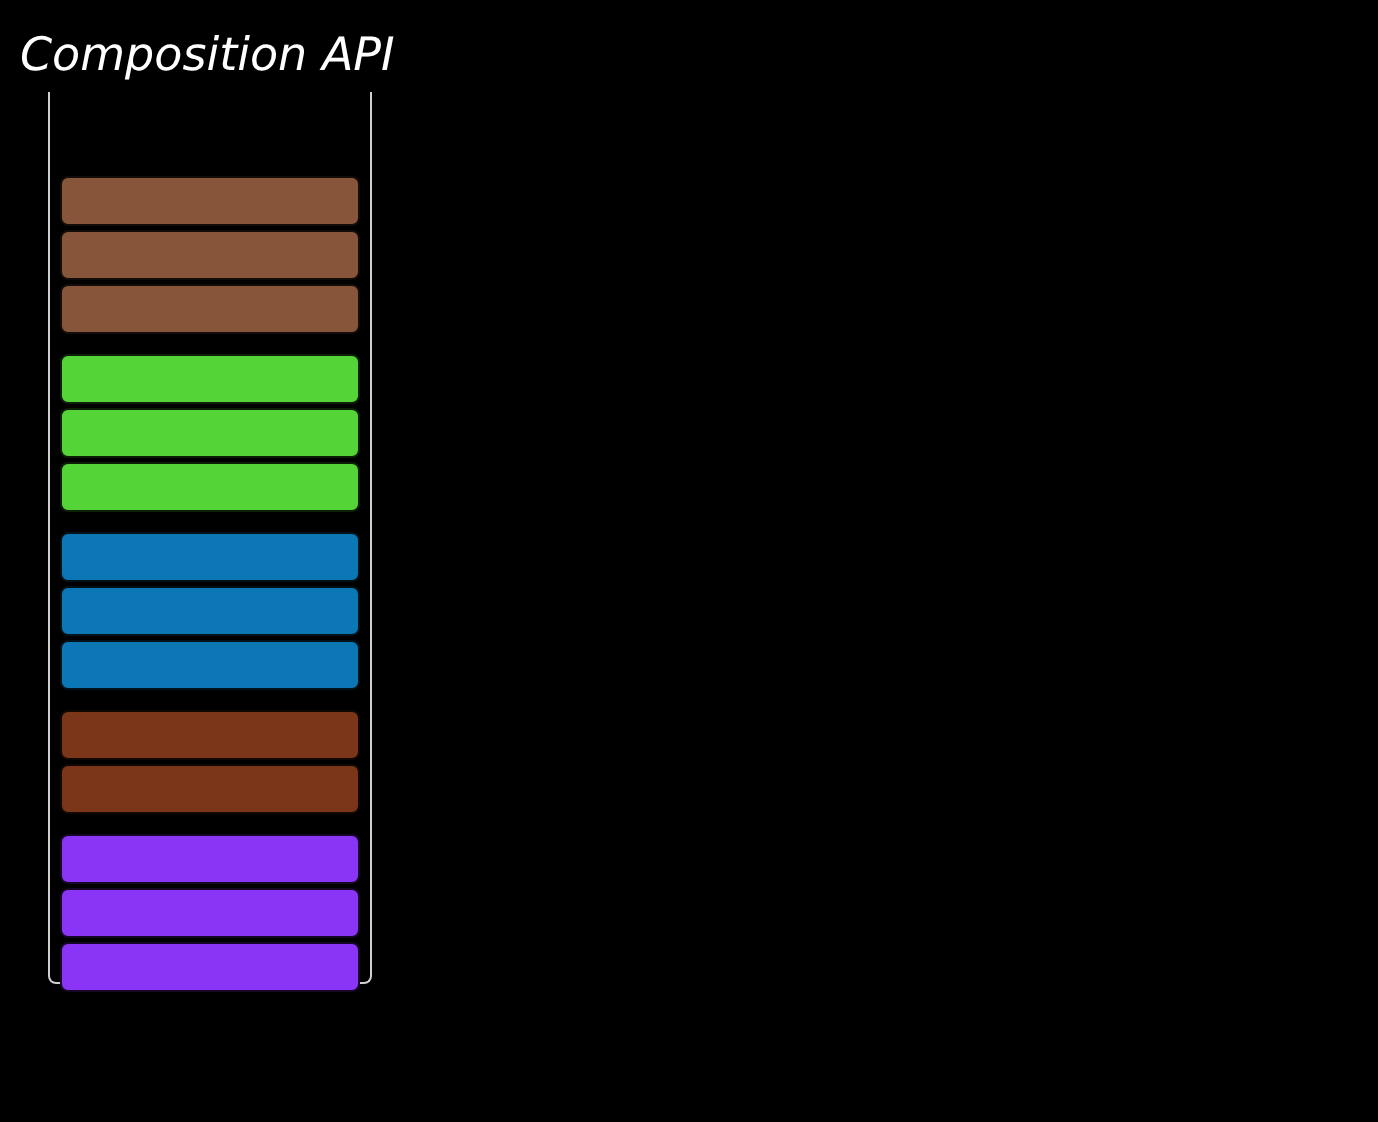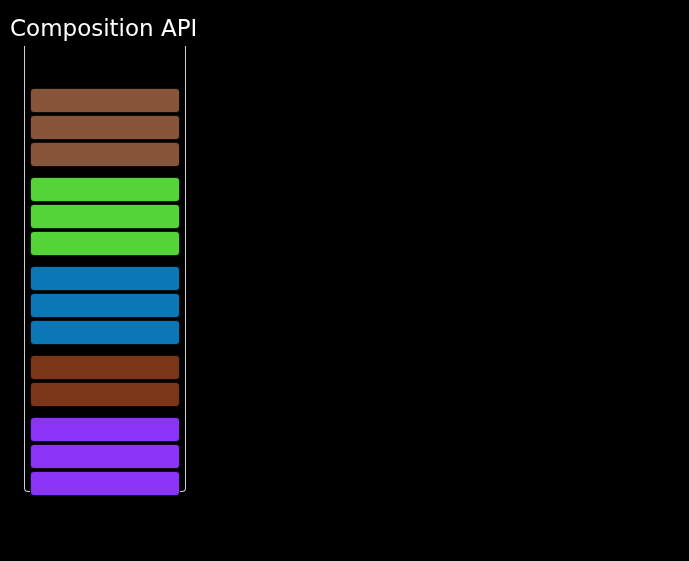--- a/index.html
+++ b/index.html
@@ -9,20 +9,21 @@
     width: 689px;
     height: 561px;
     overflow: hidden;
     font-family: "DejaVu Sans", "Liberation Sans", sans-serif;
   }
   .stage {
     position: relative;
     width: 689px;
     height: 535px;
     background: #000000;
+    font-style: italic;
   }
   .title {
     position: absolute;
     left: 10px;
     top: 16px;
     font-size: 23px;
     line-height: 1.1;
     color: #ffffff;
     white-space: nowrap;
   }

